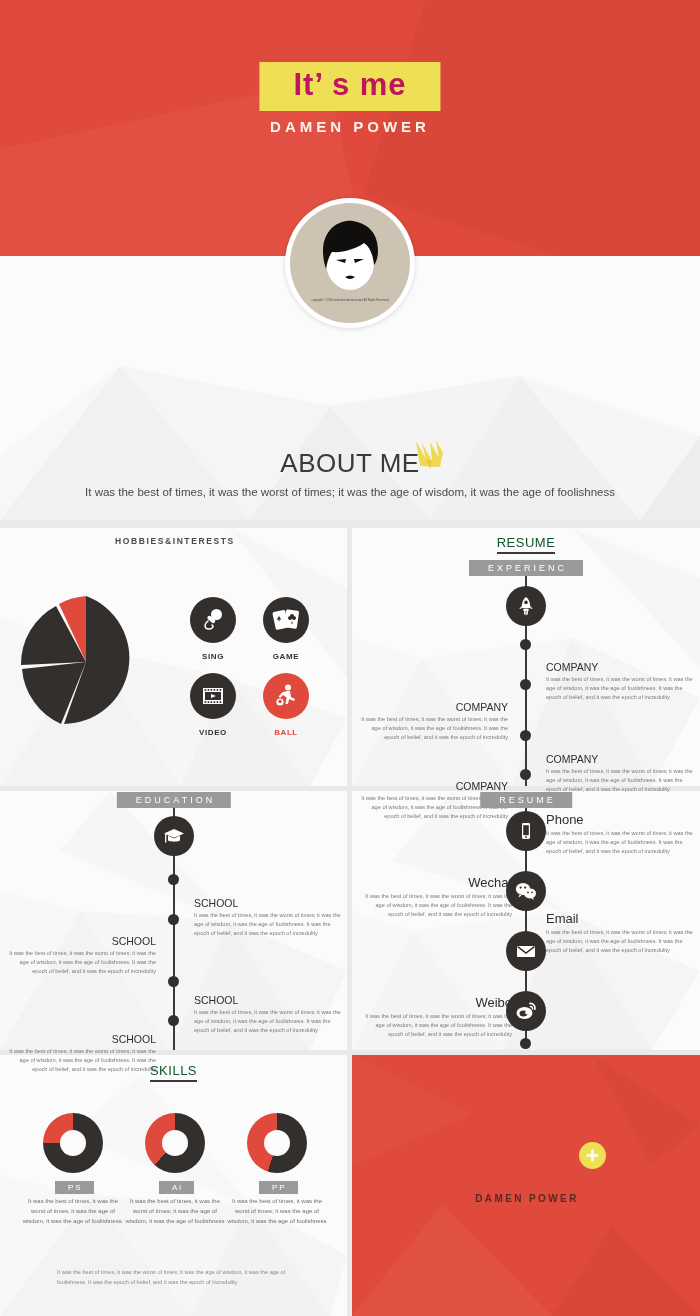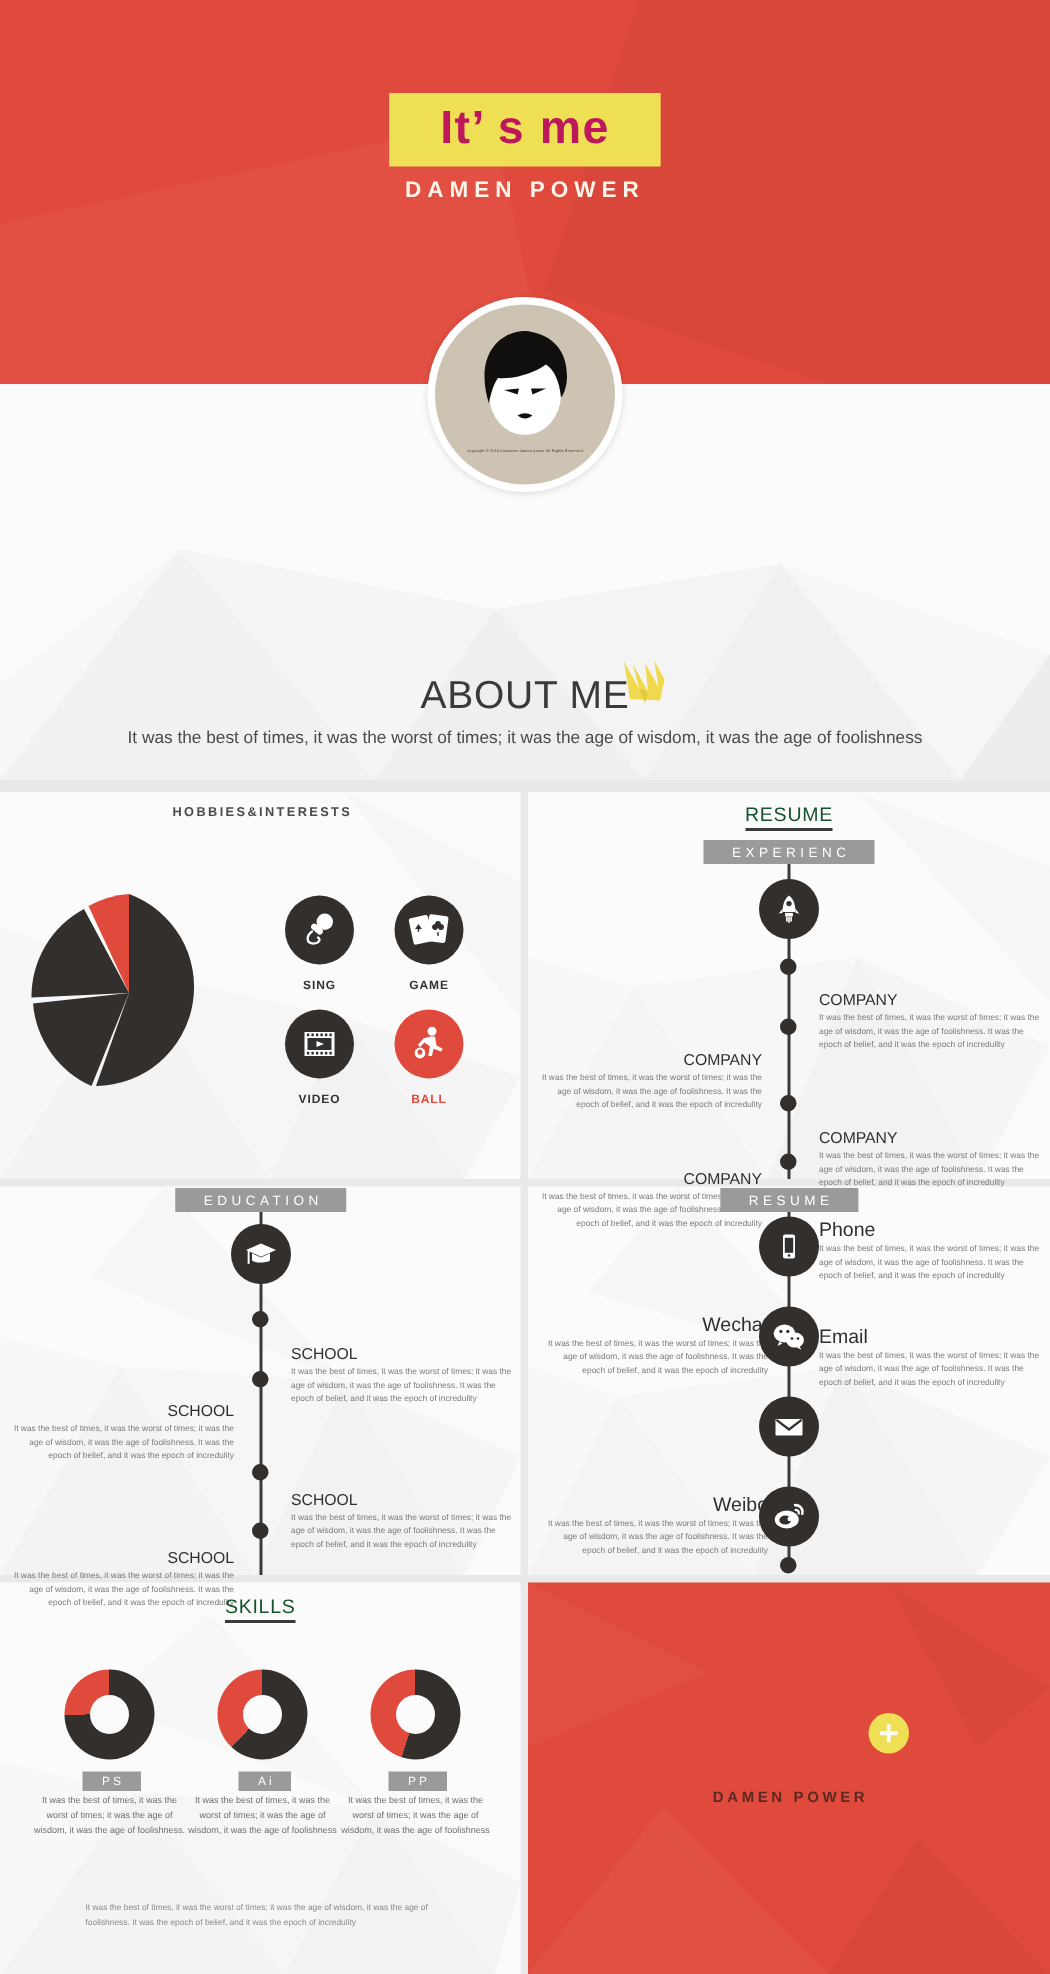--- a/index.html
+++ b/index.html
@@ -455,21 +455,21 @@
     <div class="h">Wechat</div>
     <div class="b">It was the best of times, it was the worst of times; it was the age of wisdom, it was the age of foolishness. It was the epoch of belief, and it was the epoch of incredulity</div>
   </div>
 
   <div class="tl-badge-icon" style="left:506px; top:931px;">
     <svg width="22" height="18" viewBox="0 0 22 18">
       <rect x="2" y="4" width="18" height="11" rx="0.8" fill="#ffffff"></rect>
       <path d="M2.6 4.6 L11 11 L19.4 4.6" stroke="#332f2d" stroke-width="1.5" fill="none"></path>
     </svg>
   </div>
-  <div class="ct-entry" style="left:546px; top:883px;">
+  <div class="ct-entry" style="left:546px; top:911px;">
     <div class="h">Email</div>
     <div class="b">It was the best of times, it was the worst of times; it was the age of wisdom, it was the age of foolishness. It was the epoch of belief, and it was the epoch of incredulity</div>
   </div>
 
   <div class="tl-badge-icon" style="left:506px; top:991px;">
     <svg width="24" height="22" viewBox="0 0 24 22">
       <ellipse cx="10.5" cy="13" rx="8" ry="6" fill="#ffffff"></ellipse>
       <ellipse cx="9.5" cy="13.4" rx="4" ry="3" fill="#332f2d"></ellipse>
       <circle cx="12.6" cy="12.6" r="1.6" fill="#ffffff"></circle>
       <path d="M16 3.4 C19.6 3.4 21.6 6.2 20.8 9.2" stroke="#ffffff" stroke-width="1.7" fill="none" stroke-linecap="round"></path>

